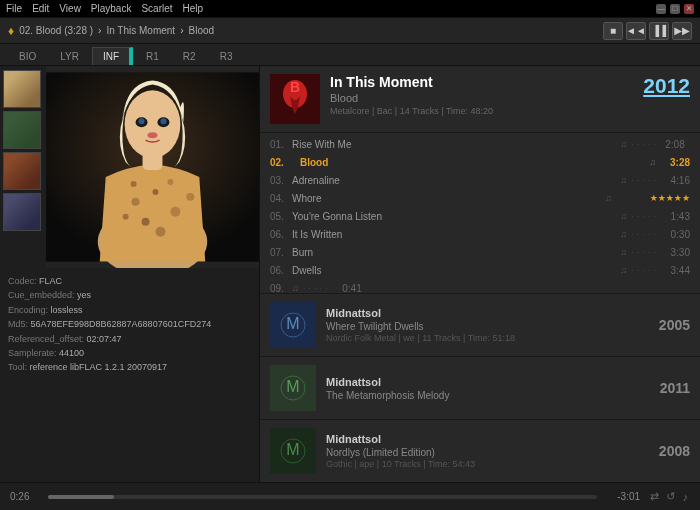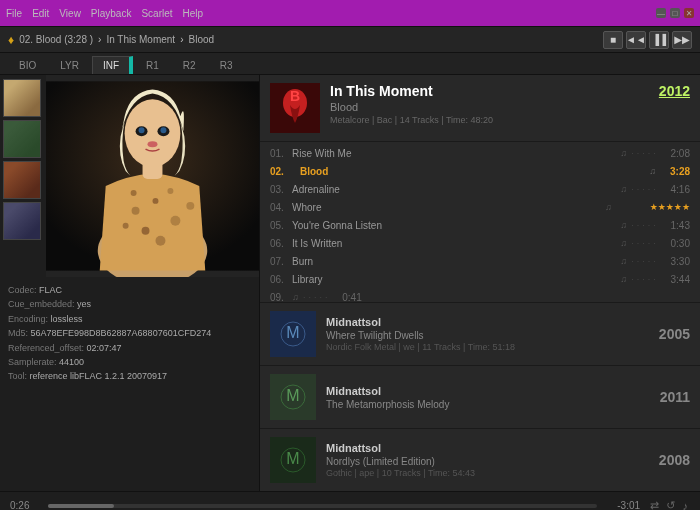--- a/index.html
+++ b/index.html
@@ -8,22 +8,22 @@
       height: 510px;
       background: #1a1a1a;
       font-family: 'Segoe UI', Arial, sans-serif;
       font-size: 11px;
       color: #ccc;
       overflow: hidden;
     }
 
     
     .title-bar {
-      background: #a21caf;
-      height: 27px;
+      background: #000000;
+      height: 18px;
       display: flex;
       align-items: center;
       justify-content: space-between;
       padding: 0 6px;
       border-bottom: 1px solid #111;
     }
     .title-bar-menu {
       display: flex;
       gap: 10px;
       font-size: 10px;
@@ -213,23 +213,23 @@
       font-size: 11px;
       color: #888;
       margin-top: 2px;
     }
     .album-meta {
       font-size: 9px;
       color: #666;
       margin-top: 2px;
     }
     .album-year {
-      font-size: 14px;
+      font-size: 21px;
       font-weight: bold;
-      color: #bef264;
+      color: #7dd3fc;
       margin-left: auto;
       text-decoration: underline;
     }
 
     
     .track-list {
       flex: 1;
       overflow-y: auto;
       padding: 2px 0;
     }
@@ -463,21 +463,21 @@
       </div>
       <div class="album-year">2012</div>
     </div>
 
     <div class="track-list" id="track-list">
     <div class="track-row">
       <span style="width:22px;color:#666;">01.</span>
       <span style="flex:1;color:#999;">Rise With Me</span>
       <span style="color:#555;font-size:9px;margin-right:4px;">♫</span>
           <span style="color:#444;font-size:9px;margin-right:4px;">· · · · ·</span>
-          <span style="color:#666;width:30px;text-align:right;">2:08</span>
+          <span style="color:#666;width:30px;text-align:center;">2:08</span>
     </div>
         <div class="track-row playing">
       <span style="width:30px;color:#e8a020;font-weight:bold;">02.</span>
       <span style="flex:1;color:#e8a020;font-weight:bold;">Blood</span>
       <span style="color:#666;font-size:9px;margin-right:4px;">♫</span>
           <span style="color:#e8a020;font-weight:bold;width:30px;text-align:right;">3:28</span>
     </div>
         <div class="track-row">
       <span style="width:22px;color:#666;">03.</span>
       <span style="flex:1;color:#999;">Adrenaline</span>
@@ -508,21 +508,21 @@
     </div>
         <div class="track-row">
       <span style="width:22px;color:#666;">07.</span>
       <span style="flex:1;color:#999;">Burn</span>
       <span style="color:#555;font-size:9px;margin-right:4px;">♫</span>
           <span style="color:#444;font-size:9px;margin-right:4px;">· · · · ·</span>
           <span style="color:#666;width:30px;text-align:right;">3:30</span>
     </div>
         <div class="track-row">
       <span style="width:22px;color:#666;">06.</span>
-      <span style="flex:1;color:#999;">Library</span>
+      <span style="flex:1;color:#999;">Dwells</span>
       <span style="color:#555;font-size:9px;margin-right:4px;">♫</span>
           <span style="color:#444;font-size:9px;margin-right:4px;">· · · · ·</span>
           <span style="color:#666;width:30px;text-align:right;">3:44</span>
     </div>
         <div class="track-row">
       <span style="width:22px;color:#666;">09.</span>
       <span style="color:#555;font-size:9px;margin-right:4px;">♫</span>
           <span style="color:#444;font-size:9px;margin-right:4px;">· · · · ·</span>
           <span style="color:#666;width:30px;text-align:right;">0:41</span>
     </div>

